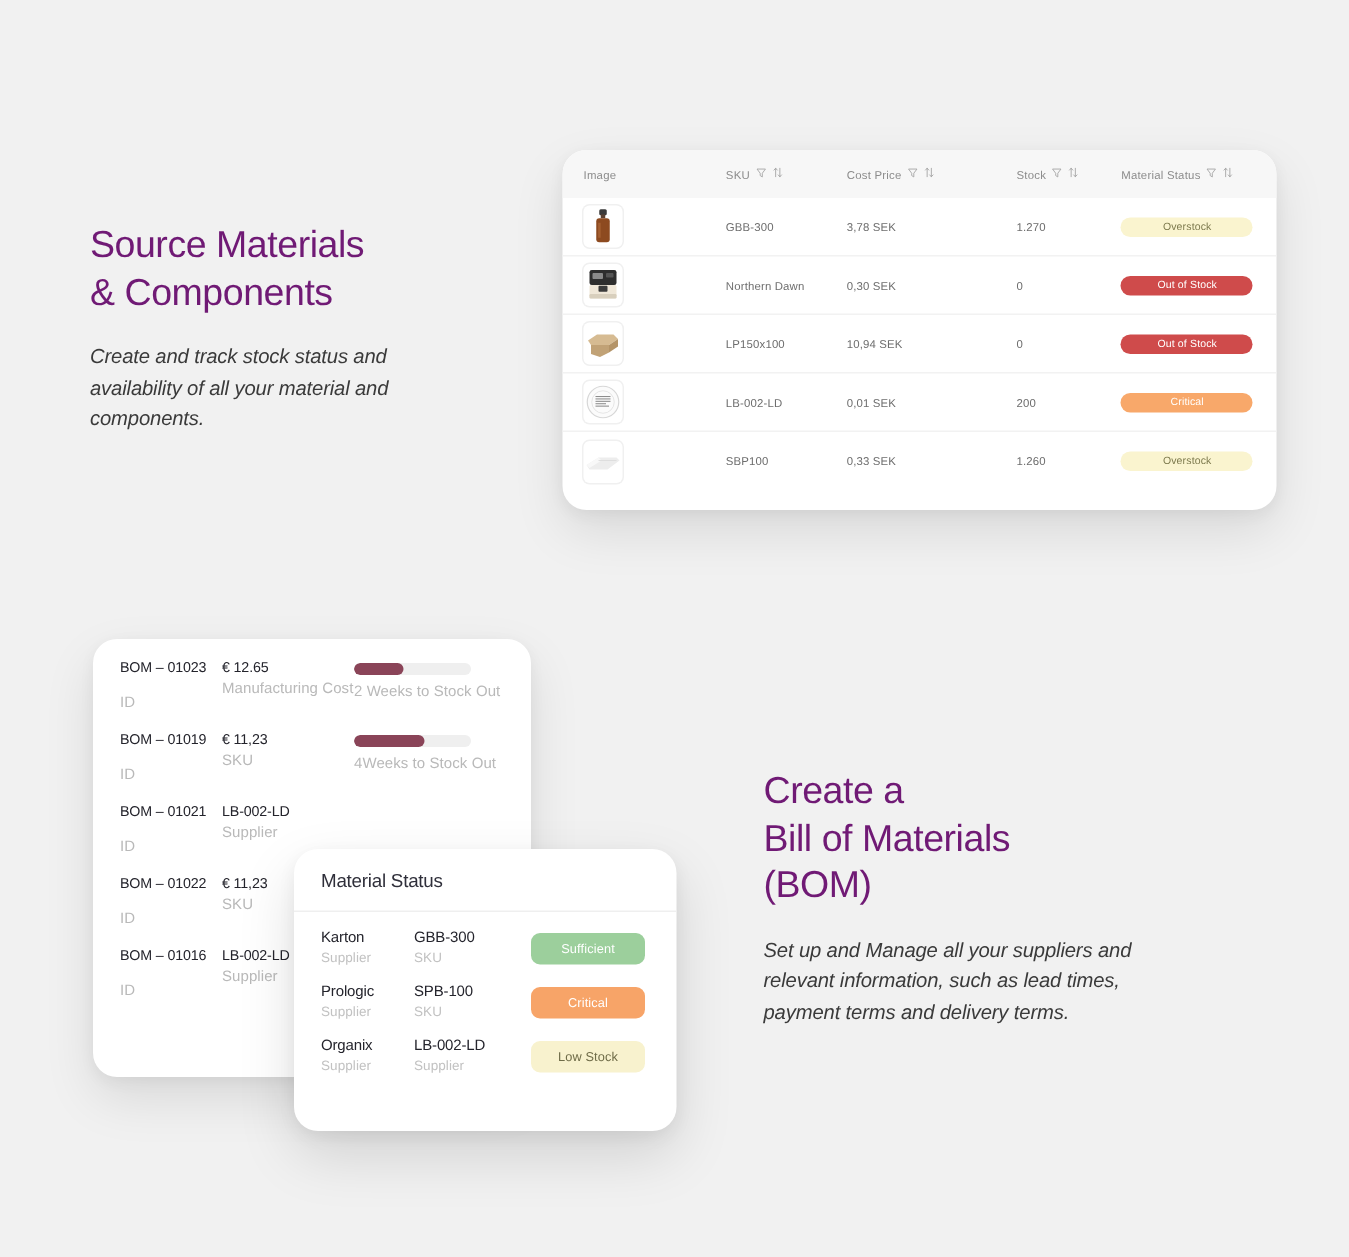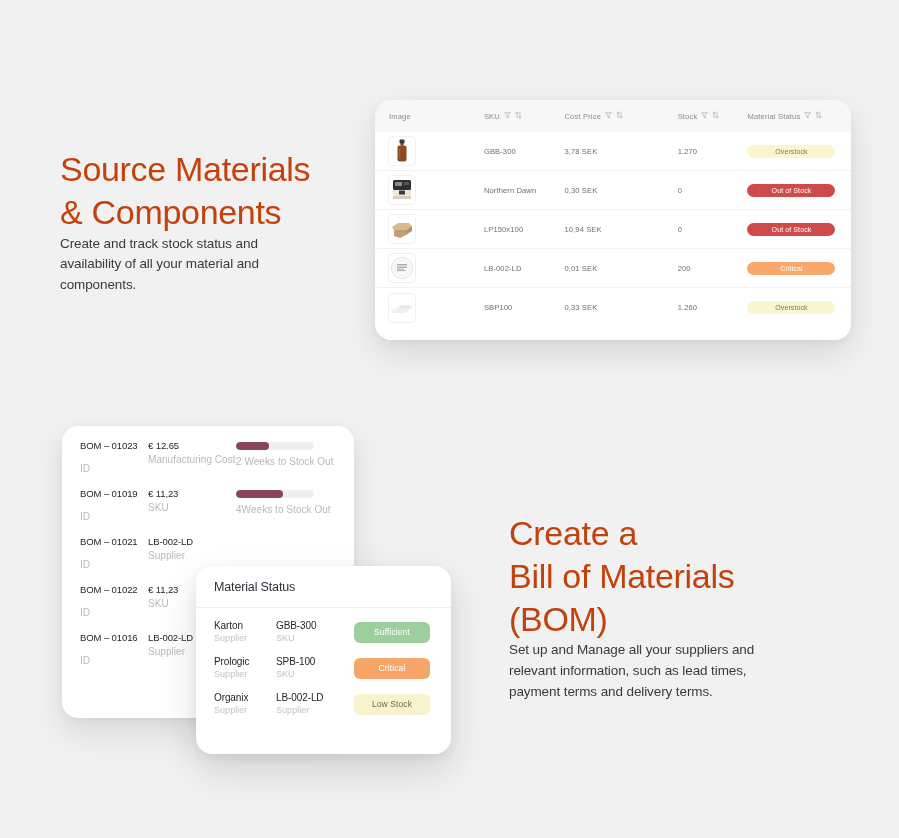--- a/index.html
+++ b/index.html
@@ -15,34 +15,36 @@
   }
 
   
 
   .copy-block { position: absolute; }
 
   #copy-source { left: 60px; top: 148px; width: 300px; }
   #copy-bom    { left: 509px; top: 512px; width: 320px; }
 
   .copy-title {
-    font-size: 34px;
+    font-size: 25px;
     font-weight: 400;
     line-height: 1.26;
     letter-spacing: -0.3px;
-    color: #c2410c;
+    color: #701a75;
     white-space: pre-line;
   }
 
   .copy-sub {
+    margin-top: 17px;
     font-size: 13.5px;
     line-height: 1.52;
     color: #3a3a3a;
     white-space: pre-line;
     letter-spacing: -0.1px;
+    font-style: italic;
   }
 
   
 
   .card {
     position: absolute;
     background: #ffffff;
     border-radius: 16px;
     box-shadow: 0 14px 34px rgba(0,0,0,0.10), 0 3px 10px rgba(0,0,0,0.05);
   }

